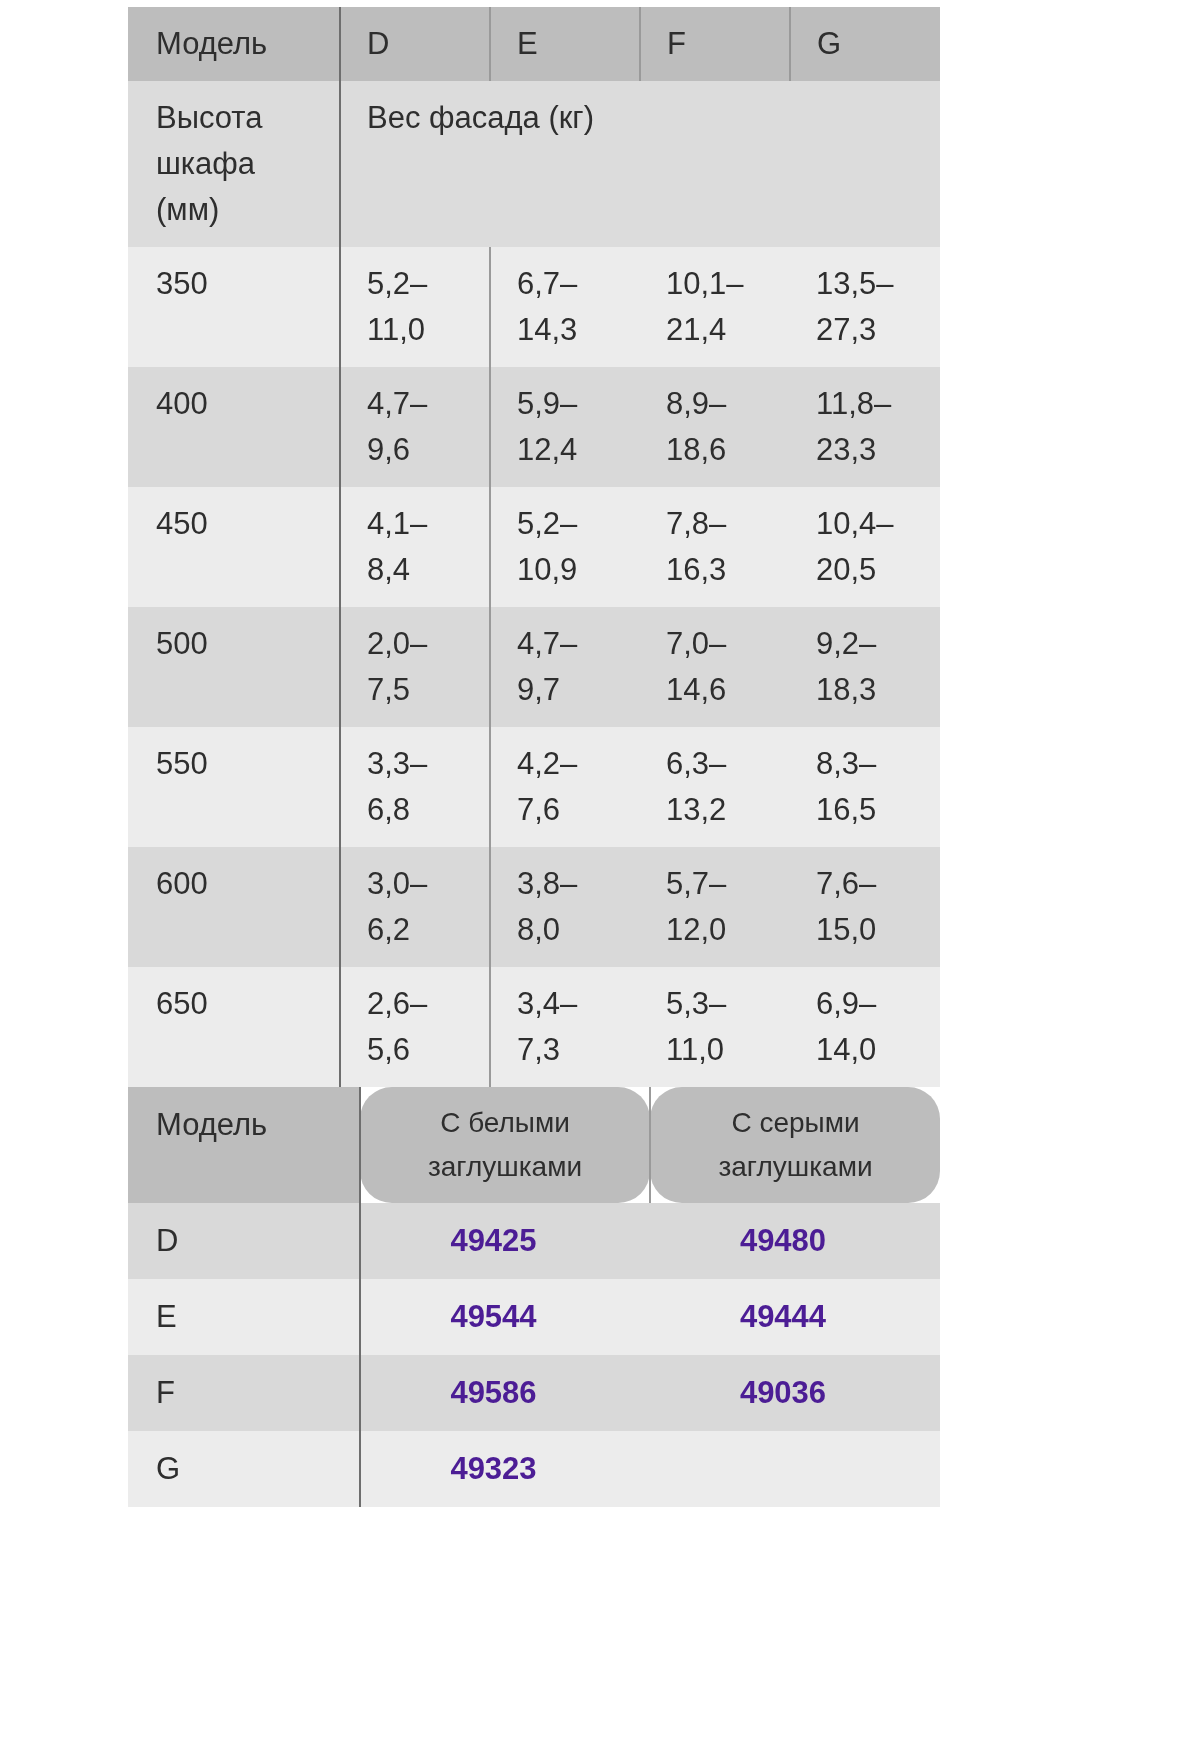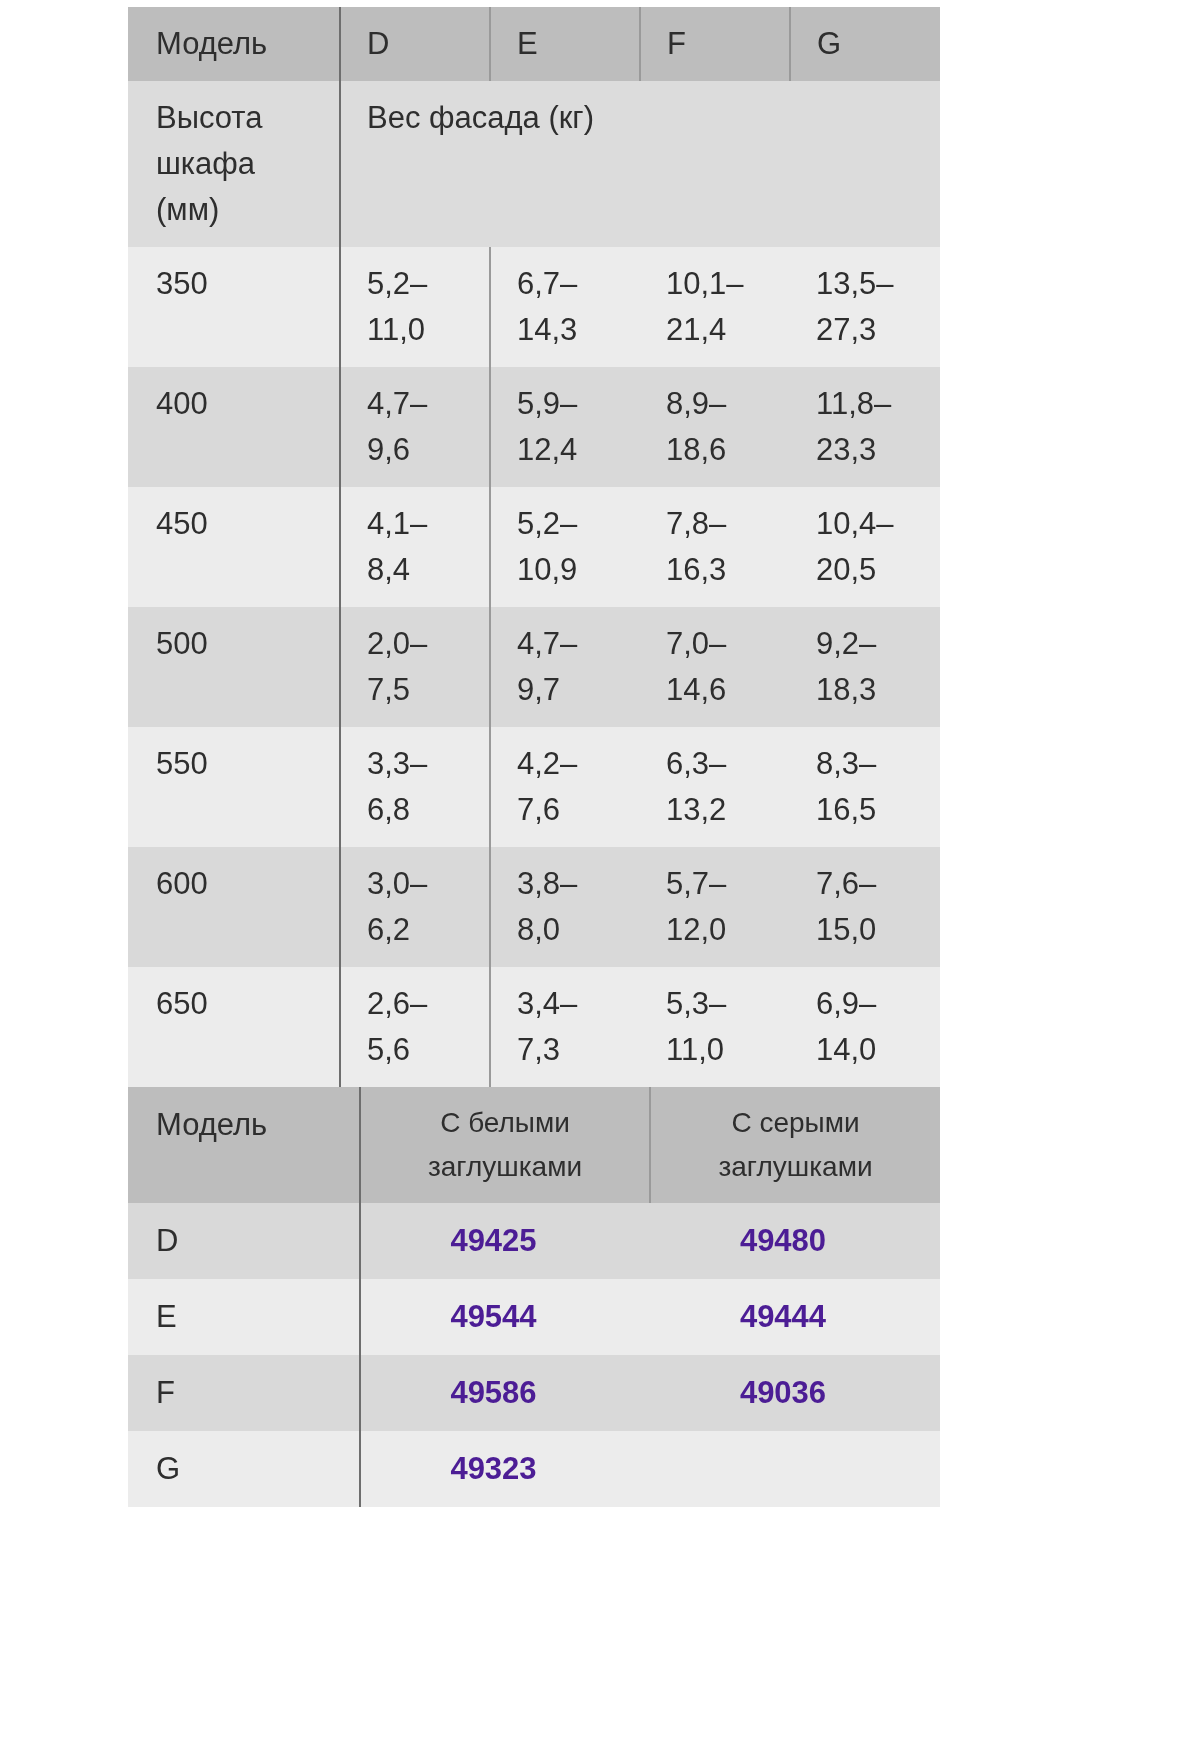--- a/index.html
+++ b/index.html
@@ -55,21 +55,21 @@
 
   .wrapval { display: block; }
   .wrapval .a { display: block; }
   .wrapval .b { display: block; }
 
   
   .t2 { margin-top: 0; }
   .t2 .c-model { width: 232px; padding: 16px 0 16px 28px; font-size: 31px; line-height: 44px; }
   .t2 .c-code  { width: 290px; padding: 16px 24px 16px 0; font-size: 31px; line-height: 44px;
                  text-align: center; font-weight: bold; color: #4c1d95; }
-  .t2 .c-hd    { font-size: 28px; line-height: 44px; text-align: center; padding: 14px 22px; }
+  .t2 .c-hd    { font-size: 28px; line-height: 44px; text-align: center; padding: 14px 22px; border-radius: 32px; }
 
   
   .t3 .c-label { padding: 18px 0 18px 28px; font-size: 31px; line-height: 44px; width: 520px; }
   .t3 .c-code  { font-size: 31px; line-height: 44px; font-weight: bold; color: #1a1a1a;
                  text-align: left; padding: 18px 0 18px 10px; }
 
   .nb { white-space: nowrap; }
 </style>
 </head>
 <body>

